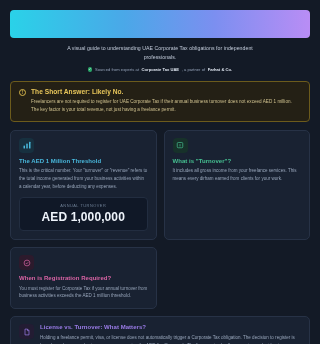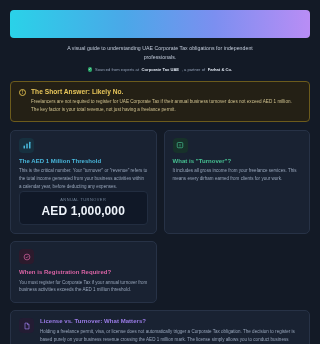--- a/index.html
+++ b/index.html
@@ -99,20 +99,21 @@
   .t-pink  { color: #d963a4; }
   .t-purple{ color: #9b7ce8; }
   .card-body { font-size: 4.5px; line-height: 1.75; color: #98a6bb; letter-spacing: .02px; }
 
   
   .card-inline { display: flex; gap: 6px; align-items: flex-start; }
   .card-inline .ico-wrap { margin-bottom: 0; flex: 0 0 auto; }
 
   
   .figure {
+    margin-top: 6px;
     background: #101827;
     border: 1px solid #222d40;
     border-radius: 4px;
     padding: 5px 4px 6px;
     text-align: center;
   }
   .figure-label {
     font-size: 3.9px; color: #6f8096; letter-spacing: .5px;
     text-transform: uppercase; margin-bottom: 2px;
   }

